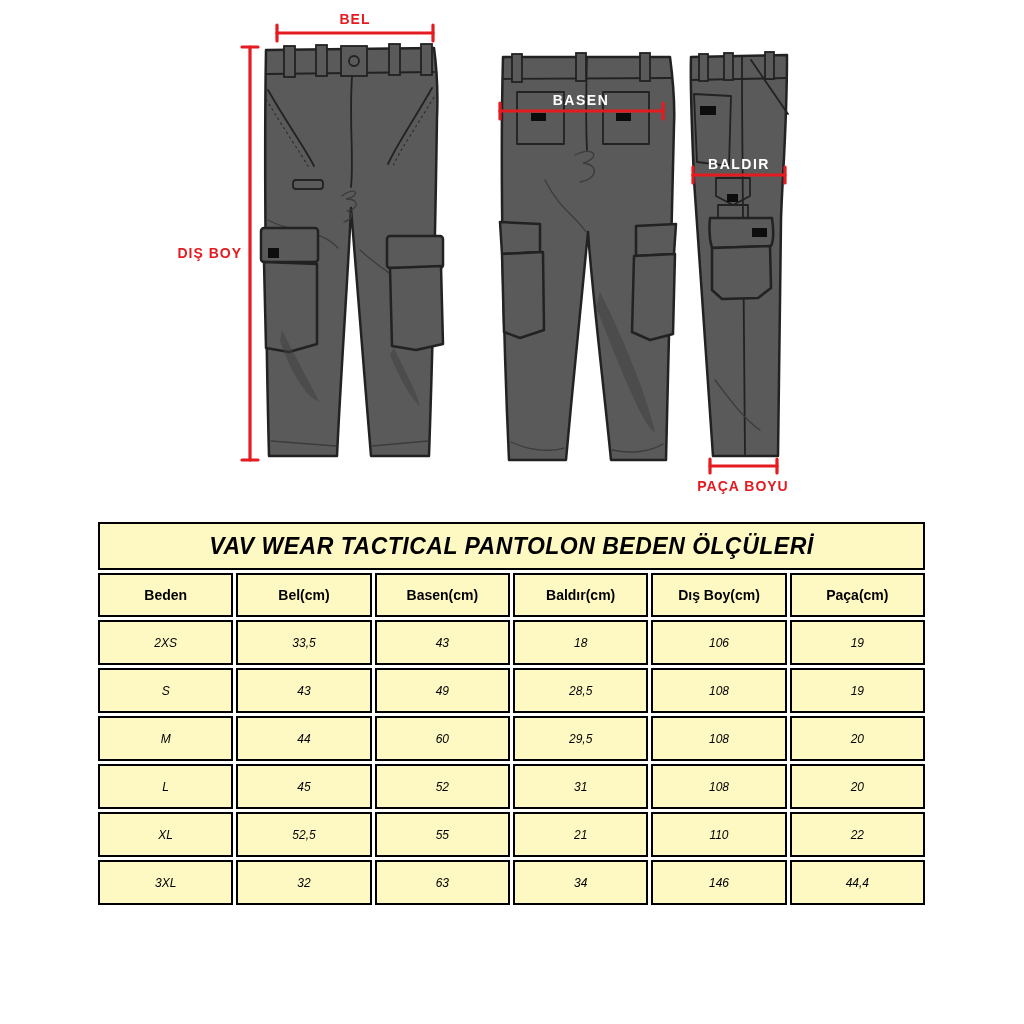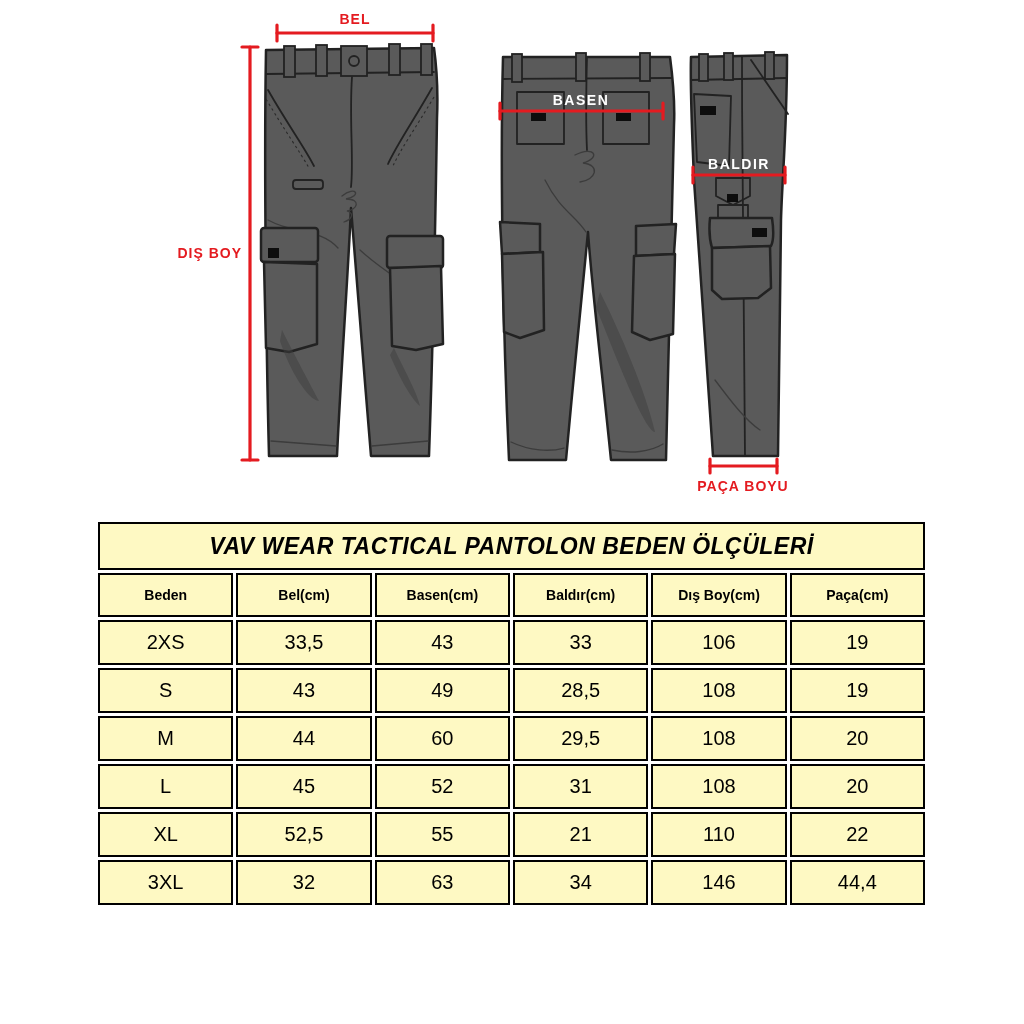--- a/index.html
+++ b/index.html
@@ -24,21 +24,21 @@
   table.size-table{
     width:100%;border-collapse:separate;border-spacing:3px;
     table-layout:fixed;background:#ffffff;
   }
   table.size-table td, table.size-table th{
     border:2.5px solid #000000;text-align:center;vertical-align:middle;
     color:#000000;background:#fef9c3;padding:4px;
   }
   td.title-cell{height:36px;font-size:23px;font-weight:bold;font-style:italic;letter-spacing:.5px;}
   th.col-header{height:32px;font-size:14px;font-weight:bold;}
-  td.data-cell{height:33px;font-size:20px;font-weight:normal;}
+  td.data-cell{height:33px;font-size:12px;font-weight:normal;font-style:italic;}
 </style>
 </head>
 <body>
 
 <div>
 <svg id="diagram-svg" width="1024" height="512" viewBox="0 0 1024 512" xmlns="http://www.w3.org/2000/svg">
 
   <g>
     <path class="pant" d="M266,50 L434,48 C437,70 438,95 437,118 C435,250 432,370 429,456 L371,456
          C364,370 356,275 351,208 C348,275 341,370 337,456 L269,456
@@ -157,21 +157,21 @@
           <th class="col-header">Baldır(cm)</th>
           <th class="col-header">Dış Boy(cm)</th>
           <th class="col-header">Paça(cm)</th>
         </tr>
     </thead>
     <tbody id="size-table-body">
         <tr>
           <td class="data-cell">2XS</td>
           <td class="data-cell">33,5</td>
           <td class="data-cell">43</td>
-          <td class="data-cell">33</td>
+          <td class="data-cell">18</td>
           <td class="data-cell">106</td>
           <td class="data-cell">19</td>
         </tr>
         <tr>
           <td class="data-cell">S</td>
           <td class="data-cell">43</td>
           <td class="data-cell">49</td>
           <td class="data-cell">28,5</td>
           <td class="data-cell">108</td>
           <td class="data-cell">19</td>

